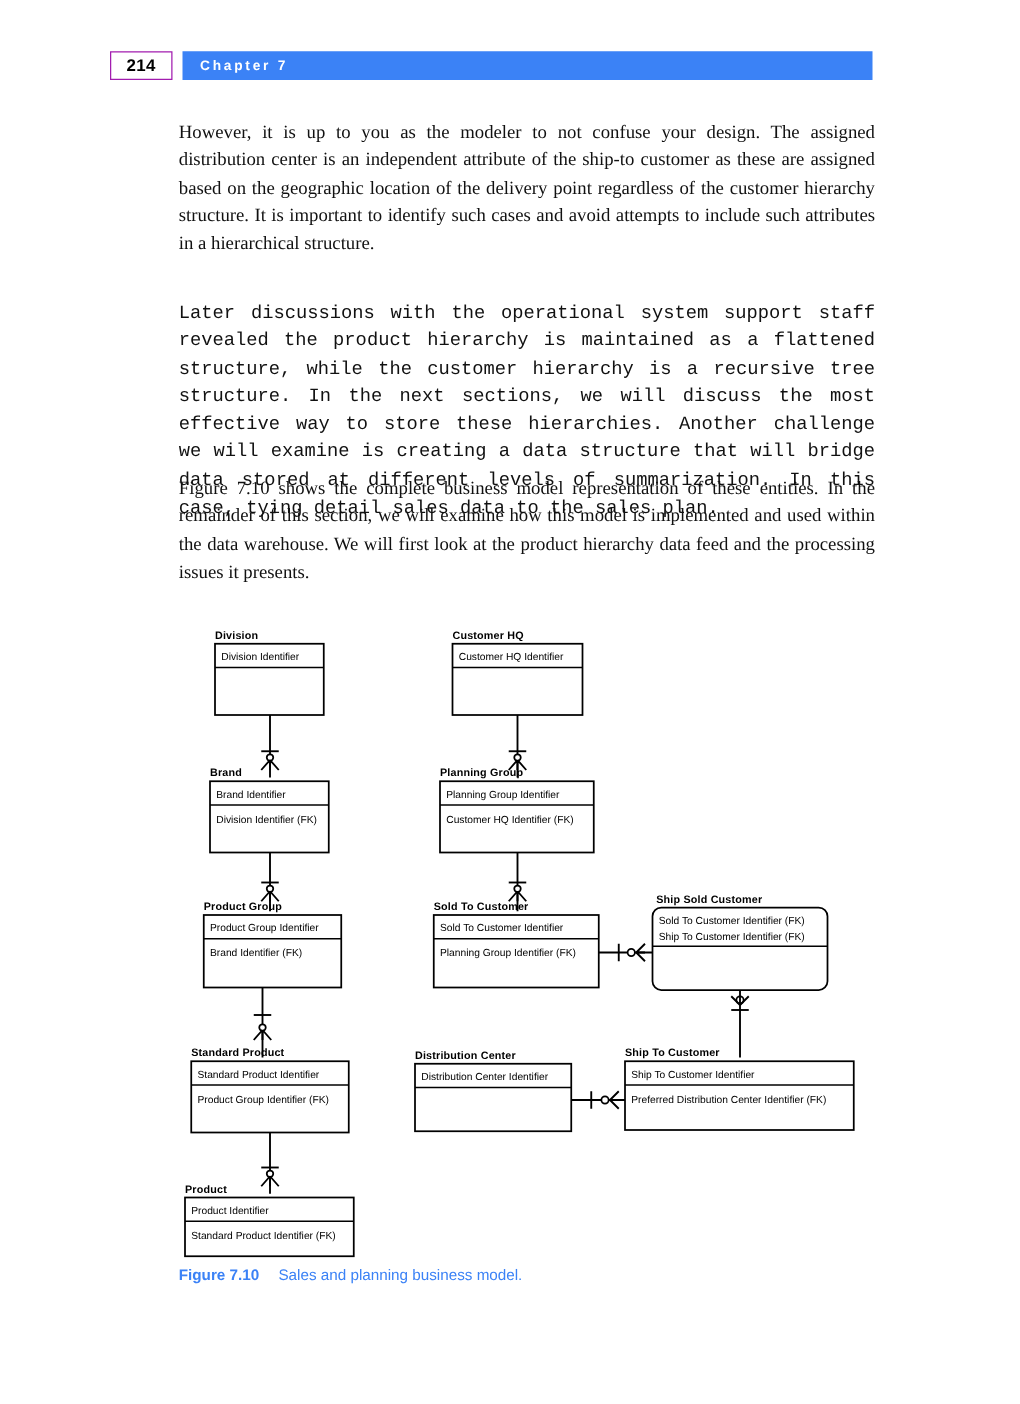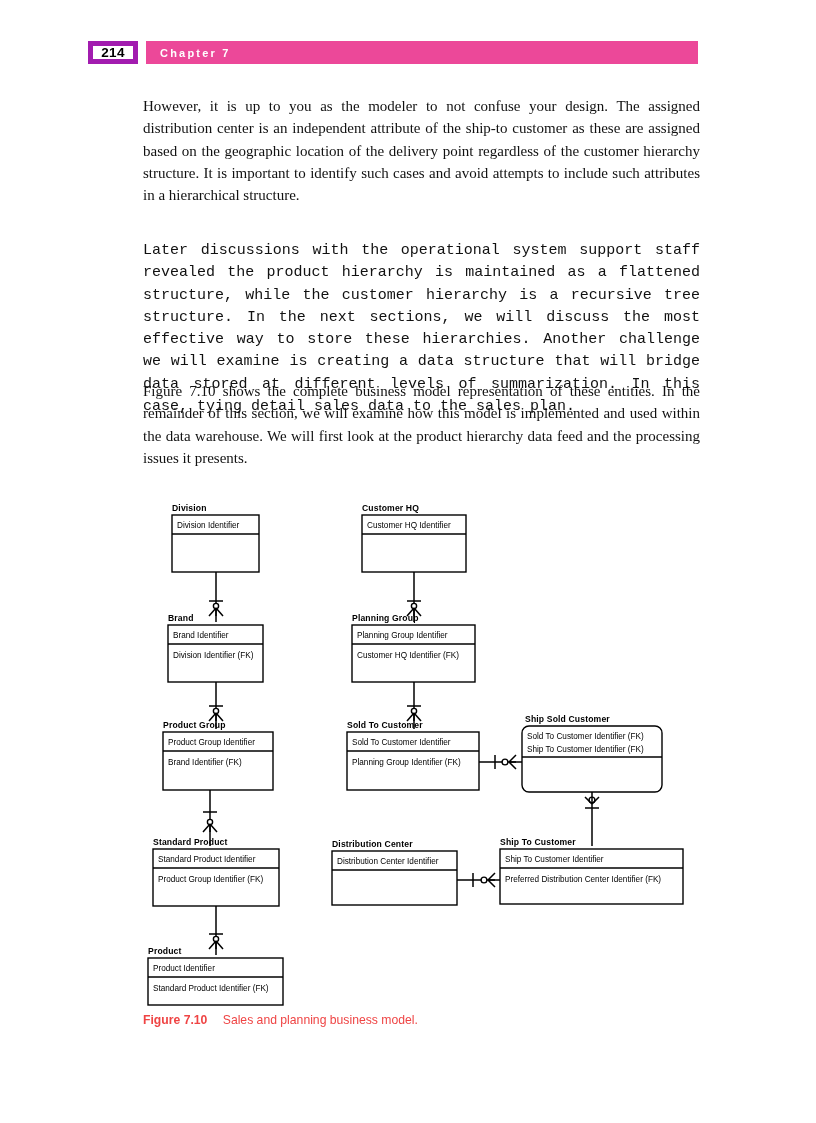--- a/index.html
+++ b/index.html
@@ -23,41 +23,41 @@
     top: 41px;
     width: 610px;
     height: 23px;
   }
   #page-number-box {
     position: absolute;
     left: 0;
     top: 0;
     width: 50px;
     height: 23px;
-    border: 5px solid #a21caf;
+    border: 1px solid #a21caf;
     box-sizing: border-box;
     background: #ffffff;
     display: flex;
     align-items: center;
     justify-content: center;
   }
   #page-number-box .num {
     font-family: "Liberation Sans", sans-serif;
     font-weight: bold;
     font-size: 13.5px;
     letter-spacing: 0.3px;
     color: #000;
   }
   #chapter-band {
     position: absolute;
     left: 58px;
     top: 0;
     right: 0;
     height: 23px;
-    background: #ec4899;
+    background: #3b82f6;
     display: flex;
     align-items: center;
   }
   #chapter-band .label {
     font-family: "Liberation Sans", sans-serif;
     font-weight: bold;
     font-size: 11px;
     letter-spacing: 2.2px;
     color: #ffffff;
     padding-left: 14px;
@@ -125,21 +125,21 @@
     fill: #ffffff;
   }
 
   
   #caption {
     position: absolute;
     left: 143px;
     top: 1013px;
     font-family: "Liberation Sans", sans-serif;
     font-size: 12.2px;
-    color: #ef4444;
+    color: #3b82f6;
   }
   #caption .cap-label {
     font-weight: bold;
     margin-right: 12px;
   }
 </style>
 </head>
 <body>
 
 <div id="page-header">

